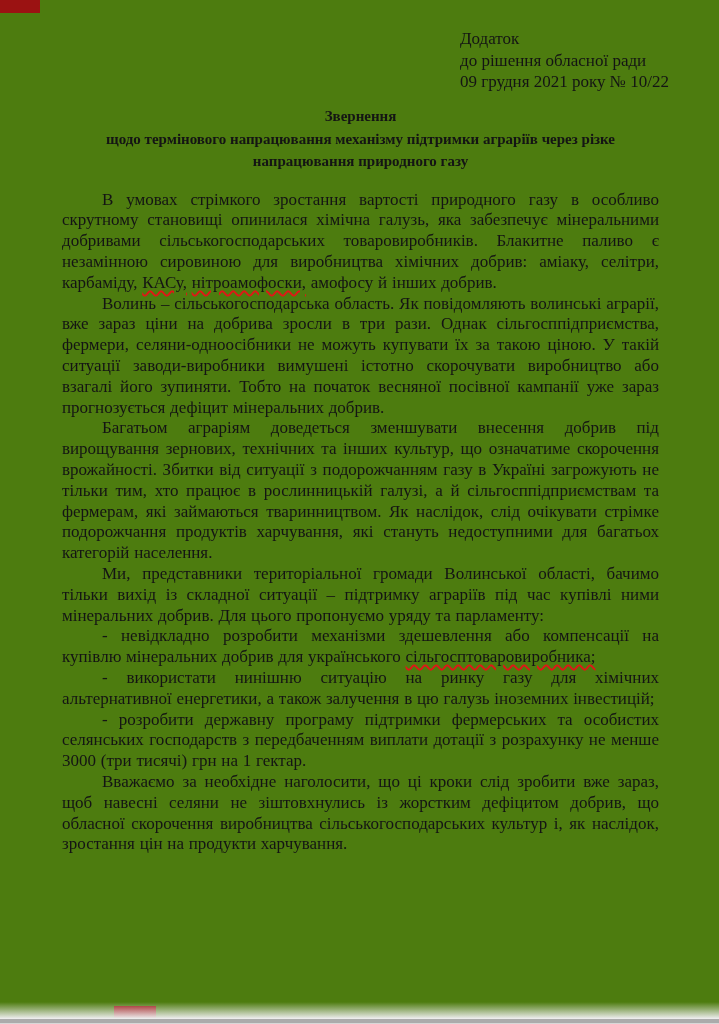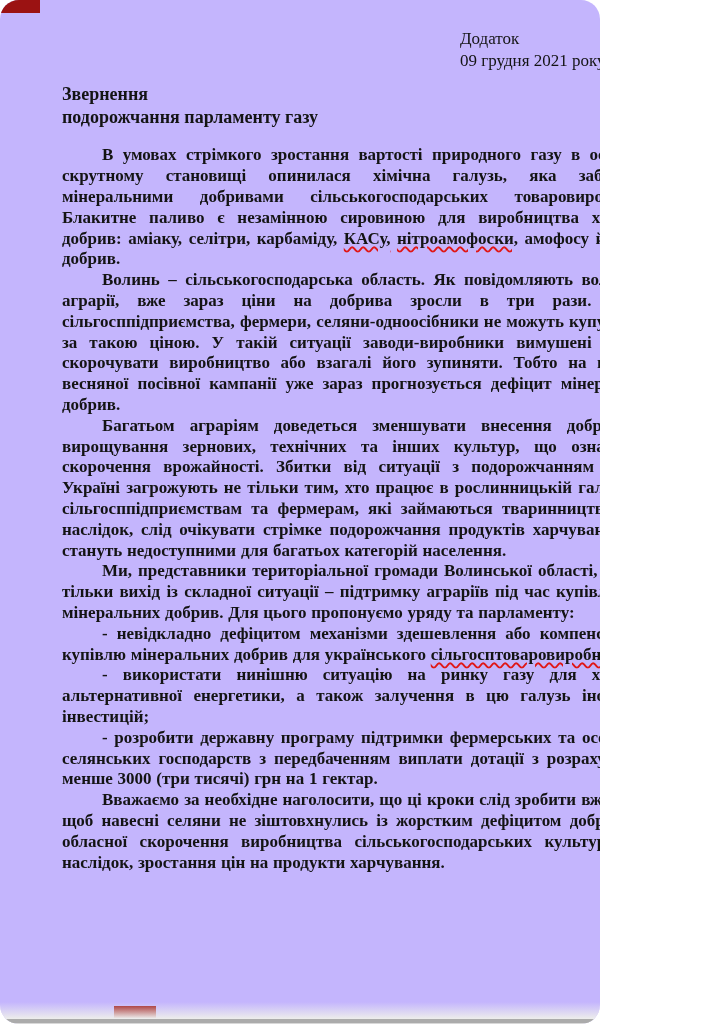--- a/index.html
+++ b/index.html
@@ -2,27 +2,26 @@
 <html style="--marker-color: #9b1212; --squiggle-color: #e01616; --edge-color: #ababab;"><head>
 <meta charset="utf-8">
 <style>
   html, body {
     margin: 0;
     padding: 0;
     background: #ffffff;
   }
   .page {
     position: relative;
-    width: 600px;
+    width: 719px;
     height: 1024px;
-    background: #c4b5fd;
+    background: #4d7c0f;
     overflow: hidden;
     font-family: "Liberation Serif", "DejaVu Serif", serif;
     color: #141414;
-    border-radius: 19px;
   }
   .corner-mark {
     position: absolute;
     background: var(--marker-color, #9b1212);
   }
   .corner-mark.top-left { left: 0; top: 0; width: 40px; height: 13px; }
   .corner-mark.bottom-left { left: 114px; top: 1006px; width: 42px; height: 15px; }
 
   .doc {
     position: absolute;
@@ -32,30 +31,29 @@
   }
   .doc-header {
     margin-top: 28px;
     margin-left: 398px;
     font-size: 17px;
     line-height: 21.7px;
     white-space: nowrap;
   }
   .doc-title {
     margin-top: 12px;
-    text-align: left;
+    text-align: center;
     font-weight: bold;
-    font-size: 18px;
+    font-size: 15px;
     line-height: 22.5px;
   }
   .doc-body {
     margin-top: 17px;
     font-size: 17px;
     line-height: 20.8px;
-    font-weight: bold;
   }
   .doc-body p {
     margin: 0;
     padding: 0;
     text-indent: 40px;
     text-align: justify;
     hyphens: none;
     word-spacing: 0.5px;
   }
   .misspell {
@@ -85,32 +83,34 @@
 </style>
 </head>
 <body>
 
 <div class="page">
   <div class="corner-mark top-left"></div>
 
   <div class="doc">
     <div class="doc-header">
         <div>Додаток</div>
+        <div>до рішення обласної ради</div>
         <div>09 грудня 2021 року № 10/22</div>
       </div>
     <div class="doc-title">
         <div>Звернення</div>
-        <div>подорожчання парламенту газу</div>
+        <div>щодо термінового напрацювання механізму підтримки аграріїв через різке</div>
+        <div>напрацювання природного газу</div>
       </div>
     <div class="doc-body">
         <p><span>В умовах стрімкого зростання вартості природного газу в особливо скрутному становищі опинилася хімічна галузь, яка забезпечує мінеральними добривами сільськогосподарських товаровиробників. Блакитне паливо є незамінною сировиною для виробництва хімічних добрив: аміаку, селітри, карбаміду, </span><span class="misspell">КАСу,</span><span> </span><span class="misspell">нітроамофоски,</span><span> амофосу й інших добрив.</span></p>
         <p><span>Волинь – сільськогосподарська область. Як повідомляють волинські аграрії, вже зараз ціни на добрива зросли в три рази. Однак сільгосппідприємства, фермери, селяни-одноосібники не можуть купувати їх за такою ціною. У такій ситуації заводи-виробники вимушені істотно скорочувати виробництво або взагалі його зупиняти. Тобто на початок весняної посівної кампанії уже зараз прогнозується дефіцит мінеральних добрив.</span></p>
         <p><span>Багатьом аграріям доведеться зменшувати внесення добрив під вирощування зернових, технічних та інших культур, що означатиме скорочення врожайності. Збитки від ситуації з подорожчанням газу в Україні загрожують не тільки тим, хто працює в рослинницькій галузі, а й сільгосппідприємствам та фермерам, які займаються тваринництвом. Як наслідок, слід очікувати стрімке подорожчання продуктів харчування, які стануть недоступними для багатьох категорій населення.</span></p>
         <p><span>Ми, представники територіальної громади Волинської області, бачимо тільки вихід із складної ситуації – підтримку аграріїв під час купівлі ними мінеральних добрив. Для цього пропонуємо уряду та парламенту:</span></p>
-        <p><span>- невідкладно дефіцитом механізми здешевлення або компенсації на купівлю мінеральних добрив для українського </span><span class="misspell">сільгосптоваровиробника;</span></p>
+        <p><span>- невідкладно розробити механізми здешевлення або компенсації на купівлю мінеральних добрив для українського </span><span class="misspell">сільгосптоваровиробника;</span></p>
         <p><span>- використати нинішню ситуацію на ринку газу для хімічних альтернативної енергетики, а також залучення в цю галузь іноземних інвестицій;</span></p>
         <p><span>- розробити державну програму підтримки фермерських та особистих селянських господарств з передбаченням виплати дотації з розрахунку не менше 3000 (три тисячі) грн на 1 гектар.</span></p>
         <p><span>Вважаємо за необхідне наголосити, що ці кроки слід зробити вже зараз, щоб навесні селяни не зіштовхнулись із жорстким дефіцитом добрив, що обласної скорочення виробництва сільськогосподарських культур і, як наслідок, зростання цін на продукти харчування.</span></p>
       </div>
   </div>
 
   <div class="corner-mark bottom-left"></div>
 
   <div class="page-edge">
     <div class="page-edge-line"></div>

